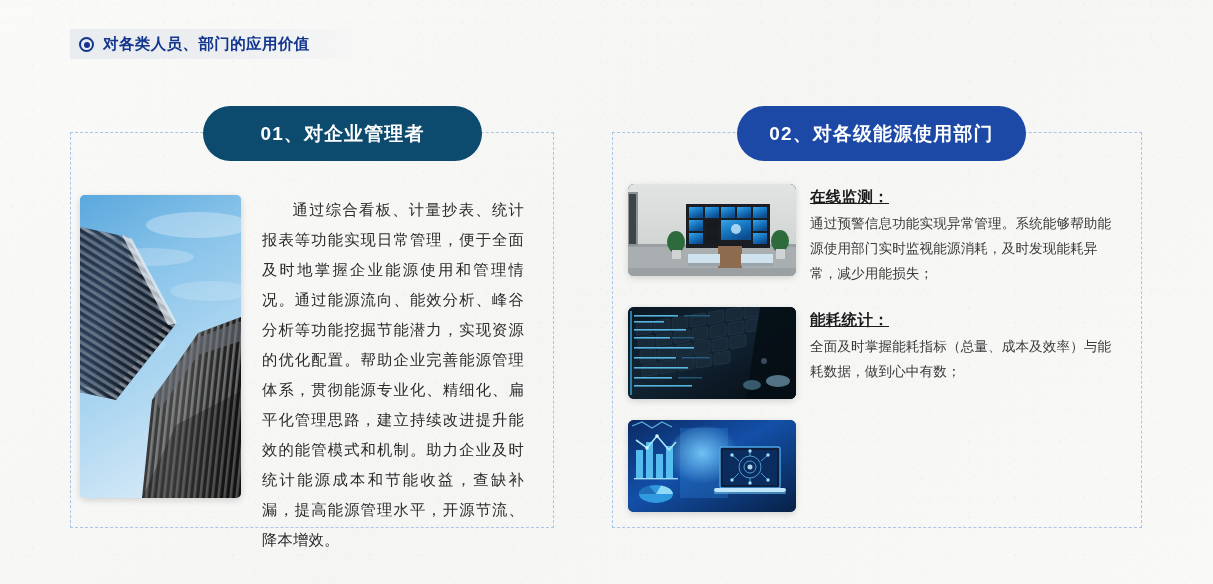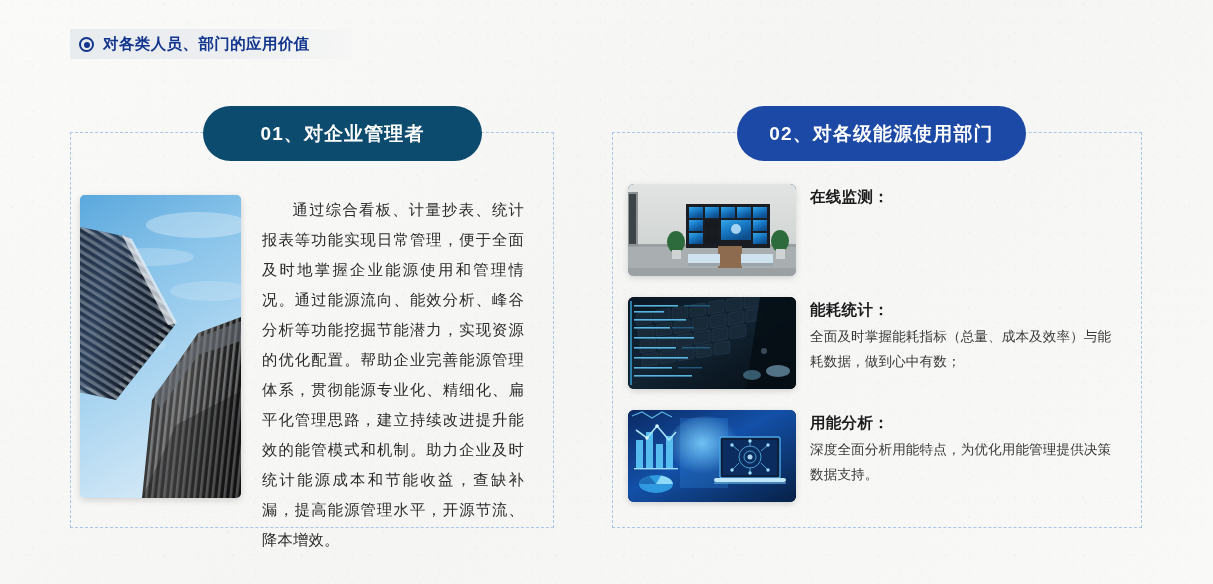--- a/index.html
+++ b/index.html
@@ -162,20 +162,21 @@
 
   .feature-text { padding-top: 1px; flex: 1; }
 
   .feature-title {
     font-size: 15.5px;
     font-weight: bold;
     color: #1c1c1c;
     line-height: 24px;
     letter-spacing: 0.3px;
     margin-bottom: 2px;
+    text-decoration: underline;
   }
 
   .feature-desc {
     font-size: 13.6px;
     line-height: 25px;
     color: #3a3a3a;
     letter-spacing: 0.1px;
   }
 </style>
 </head>
@@ -292,20 +293,21 @@
         <rect x="90" y="62" width="24" height="26" fill="#8d6b4e"></rect>
         <rect x="60" y="70" width="32" height="9" fill="#cfe3ef"></rect>
         <rect x="60" y="79" width="32" height="3" fill="#9aa5ab"></rect>
         <rect x="113" y="70" width="32" height="9" fill="#cfe3ef"></rect>
         <rect x="113" y="79" width="32" height="3" fill="#9aa5ab"></rect>
         <rect x="0" y="84" width="168" height="8" fill="#9ba0a2"></rect>
       </svg>
     </div>
     <div class="feature-text">
       <div class="feature-title">在线监测：</div>
+      <div class="feature-desc">通过预警信息功能实现异常管理。系统能够帮助能源使用部门实时监视能源消耗，及时发现能耗异常，减少用能损失；</div>
     </div>
   </div>
 
   <div class="feature-row">
     <div class="feature-thumb">
       <svg viewBox="0 0 168 92" preserveAspectRatio="none" xmlns="http://www.w3.org/2000/svg">
         <defs>
           <linearGradient id="kbG" x1="0" y1="0" x2="1" y2="1">
             <stop offset="0%" stop-color="#0a1722"></stop>
             <stop offset="45%" stop-color="#122433"></stop>
@@ -425,19 +427,15 @@
             <circle cx="140" cy="35" r="1.7"></circle>
           <circle cx="104" cy="60" r="1.7"></circle>
             <circle cx="140" cy="60" r="1.7"></circle>
           <circle cx="122" cy="31" r="1.7"></circle>
             <circle cx="122" cy="63" r="1.7"></circle>
         </g>
         <rect x="86" y="68" width="72" height="4" rx="2" fill="#bfe6fb"></rect>
         <rect x="86" y="72" width="72" height="2" rx="1" fill="#5fa9d8" opacity="0.7"></rect>
       </svg>
     </div>
-    <div class="feature-text">
-      <div class="feature-title">用能分析：</div>
-      <div class="feature-desc">深度全面分析用能特点，为优化用能管理提供决策数据支持。</div>
-    </div>
   </div>
 
 </div>
 
 </body></html>

